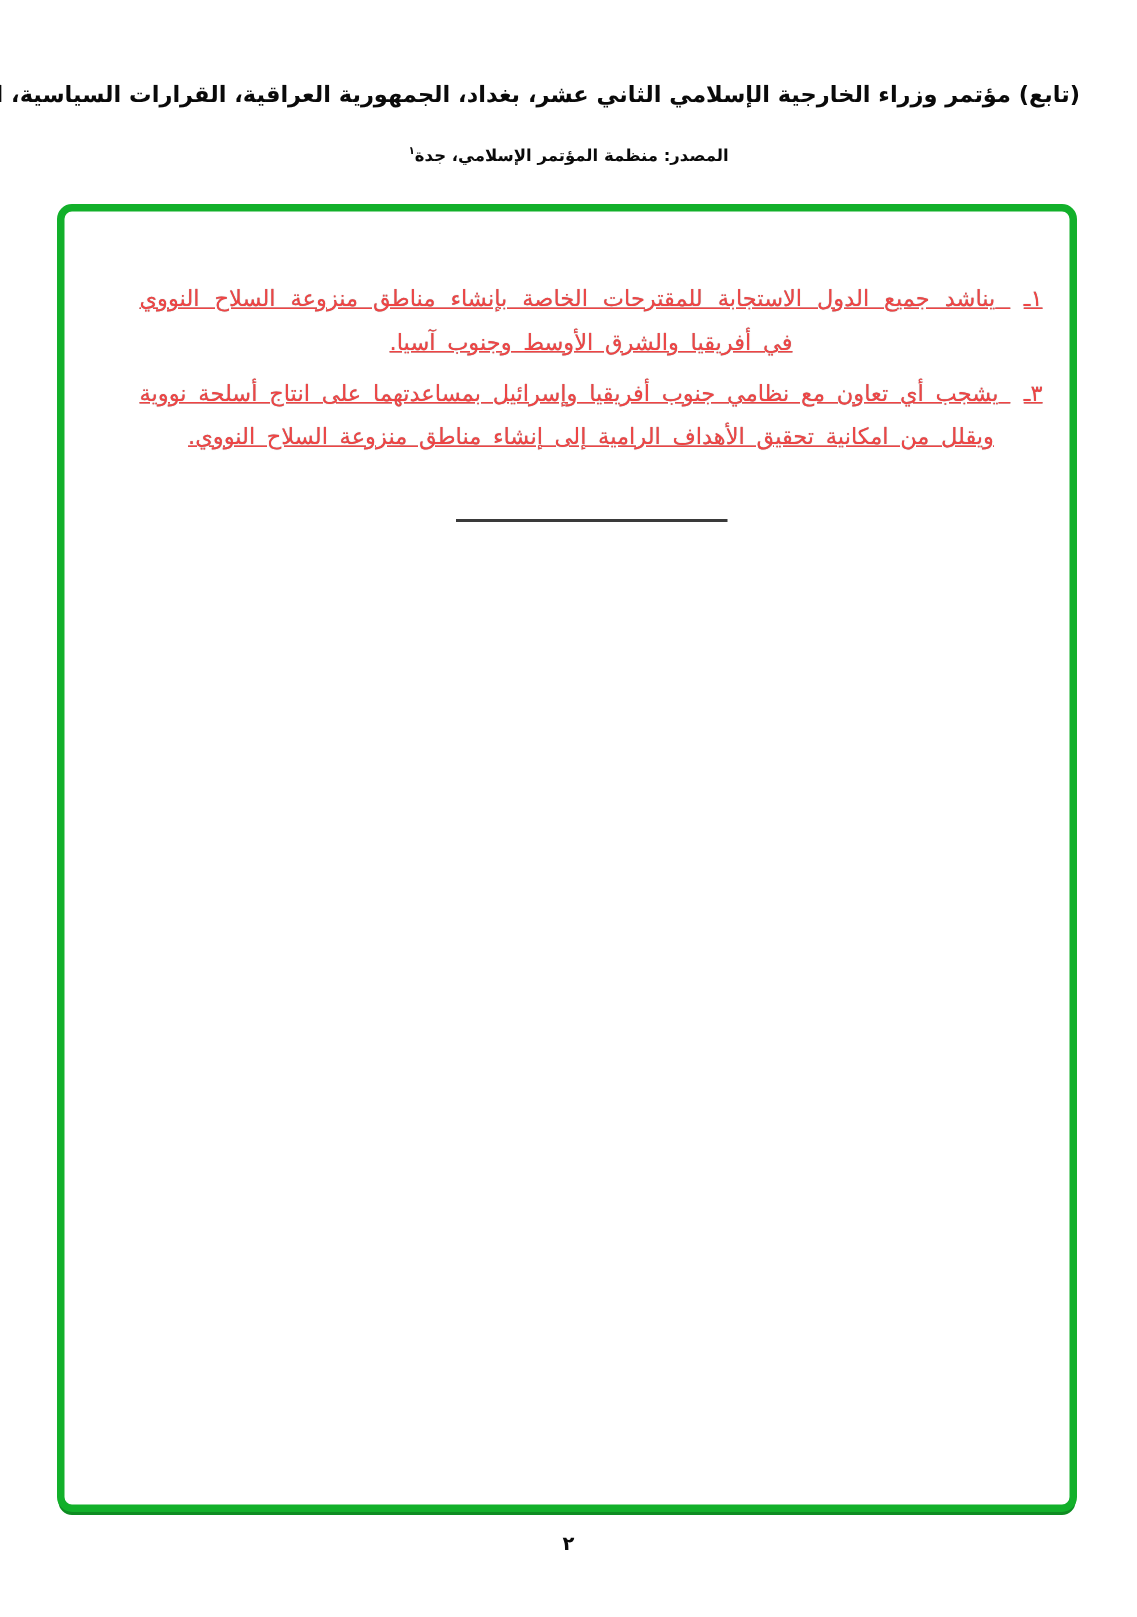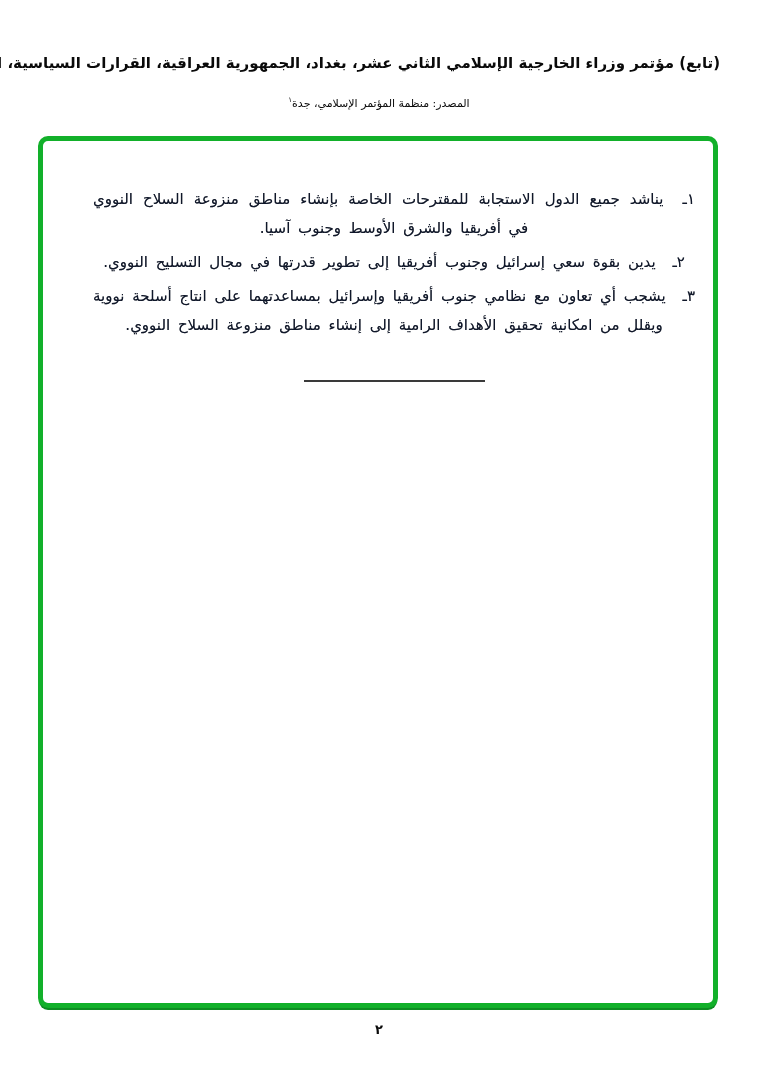--- a/index.html
+++ b/index.html
@@ -30,21 +30,21 @@
     white-space: nowrap;
   }
   .hdr2 {
     position: absolute;
     top: 97px;
     left: 38px;
     right: 38px;
     direction: rtl;
     text-align: center;
     font-size: 11px;
-    font-weight: 400;
+    font-weight: 700;
     color: #0a0a0a;
   }
   .hdr2 sup {
     font-size: 7px;
     vertical-align: super;
     line-height: 0;
   }
   
   .frame {
     position: absolute;
@@ -64,24 +64,25 @@
     inset: 0;
     padding: 44px 18px 0 50px;
     direction: rtl;
   }
   .item {
     direction: rtl;
     text-align: justify;
     text-align-last: center;
     font-size: 15px;
     line-height: 29px;
-    color: #0f172a;
+    color: #ef4444;
     word-spacing: 3px;
     margin: 0 0 5px 0;
     text-shadow: 0 0 0.5px rgba(45,45,45,0.55);
+    text-decoration: underline;
   }
   .item .num {
     margin-left: 9px;
     white-space: nowrap;
   }
   .sep {
     width: 181px;
     height: 2px;
     background: #3a3a3a;
     margin: 40px auto 0 auto;
@@ -108,24 +109,20 @@
   <div class="hdr2"><span>المصدر: منظمة المؤتمر الإسلامي، جدة</span><sup>١</sup></div>
 
   <div class="frame">
     <div class="doc">
 
       <p class="item">
         <span class="num">١ـ</span>
         <span>يناشد جميع الدول الاستجابة للمقترحات الخاصة بإنشاء مناطق منزوعة السلاح النووي في أفريقيا والشرق الأوسط وجنوب آسيا.</span>
       </p>
 
-      <p class="item">
-        <span class="num">٢ـ</span>
-        <span>يدين بقوة سعي إسرائيل وجنوب أفريقيا إلى تطوير قدرتها في مجال التسليح النووي.</span>
-      </p>
 
       <p class="item">
         <span class="num">٣ـ</span>
         <span>يشجب أي تعاون مع نظامي جنوب أفريقيا وإسرائيل بمساعدتهما على انتاج أسلحة نووية ويقلل من امكانية تحقيق الأهداف الرامية إلى إنشاء مناطق منزوعة السلاح النووي.</span>
       </p>
 
 
 
 
       <div class="sep"></div>

